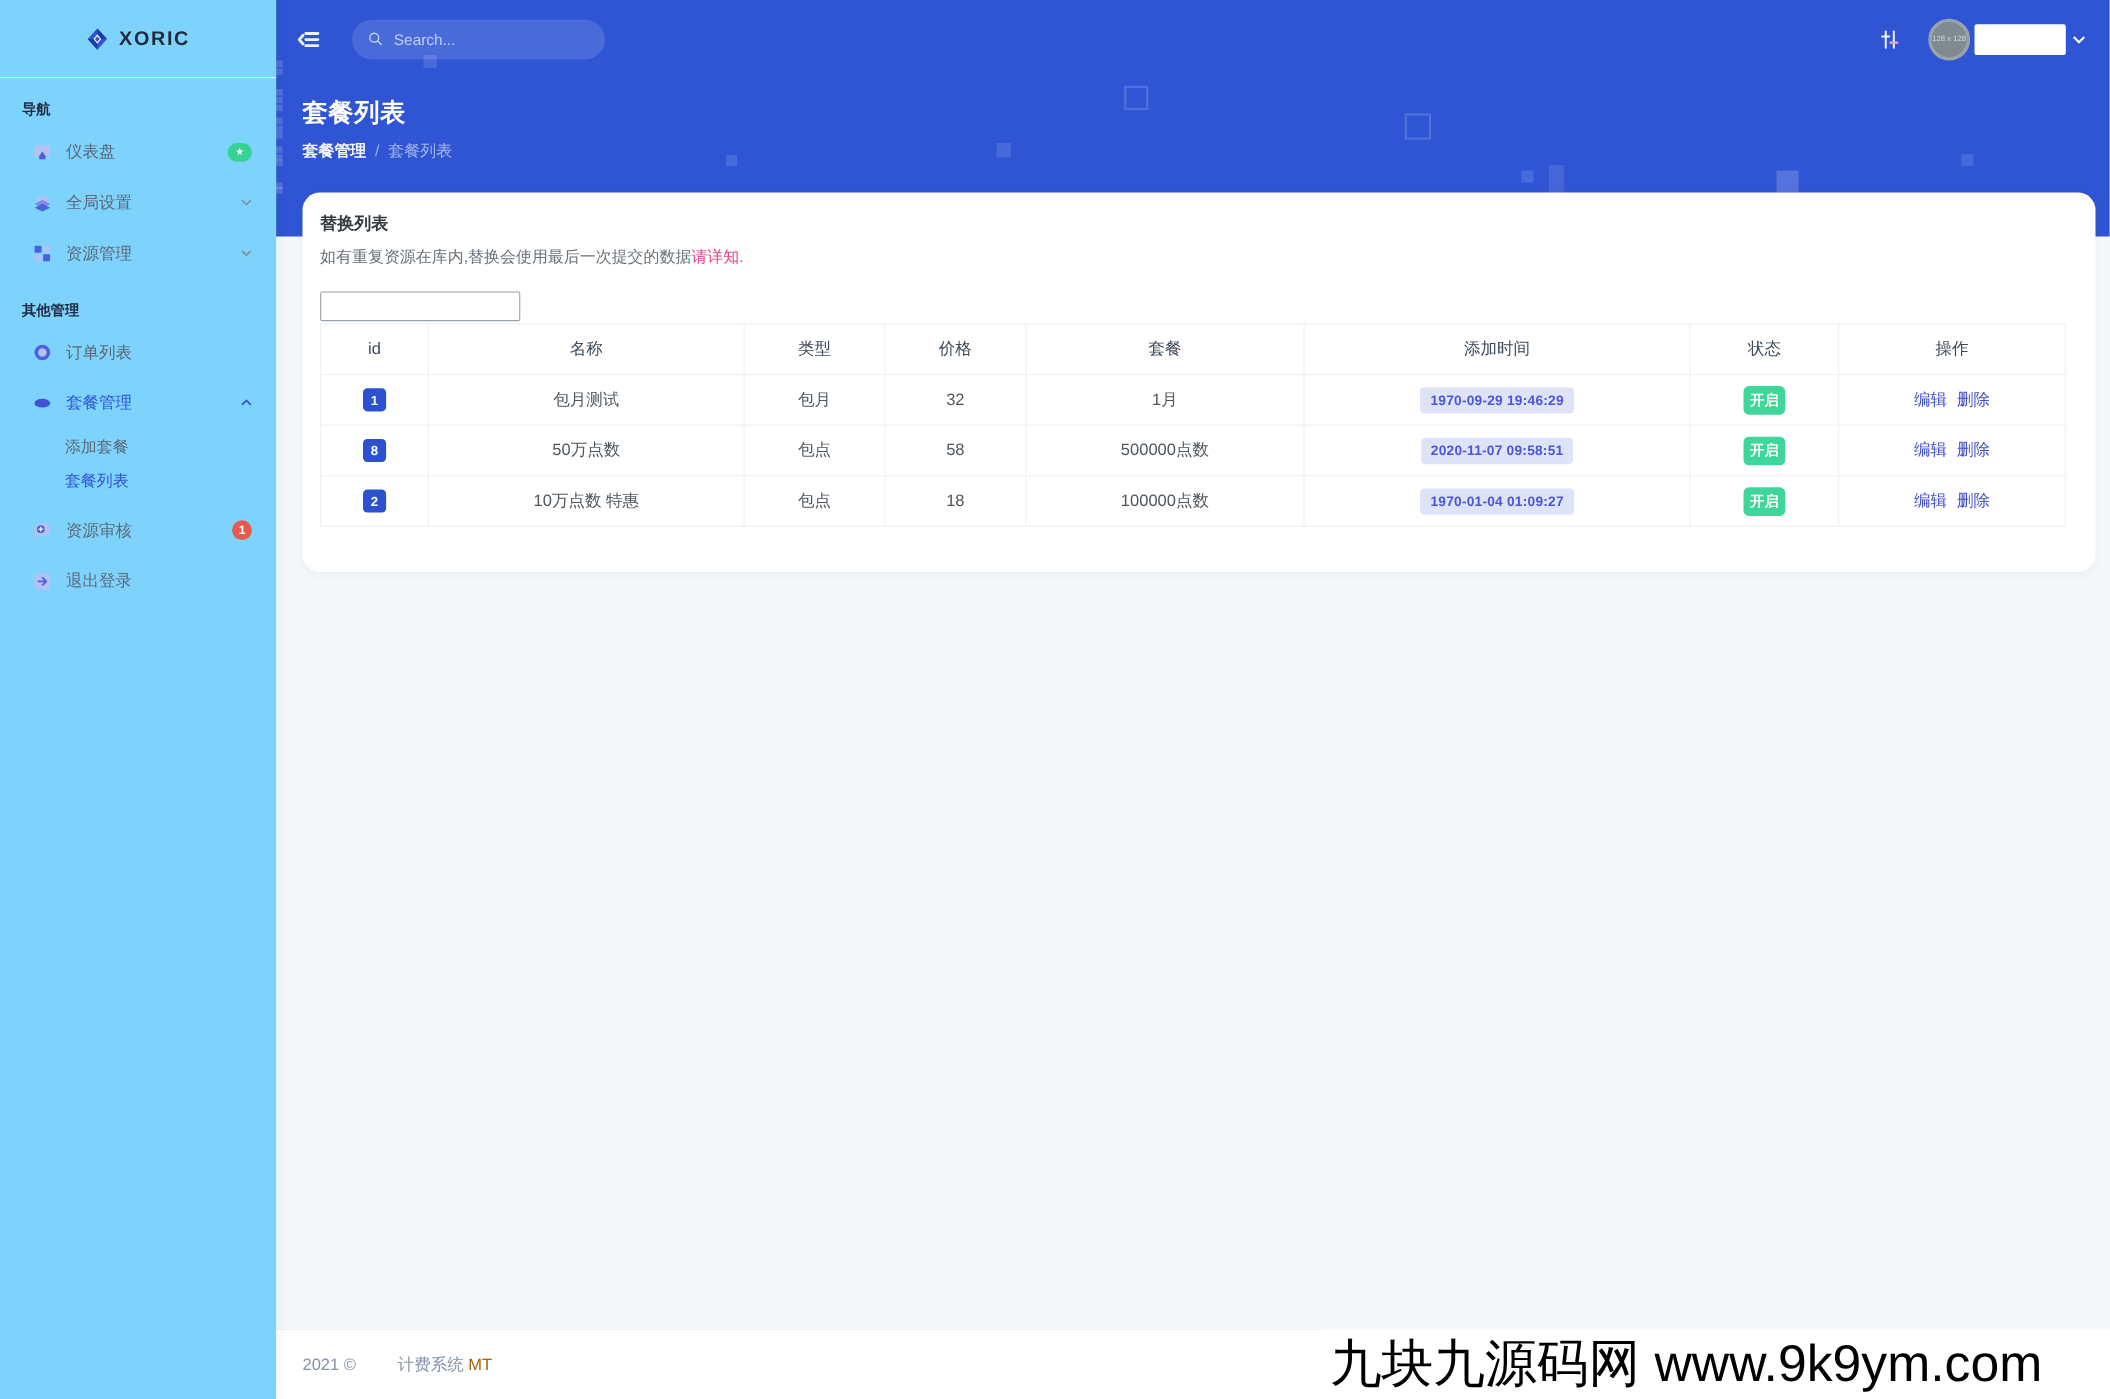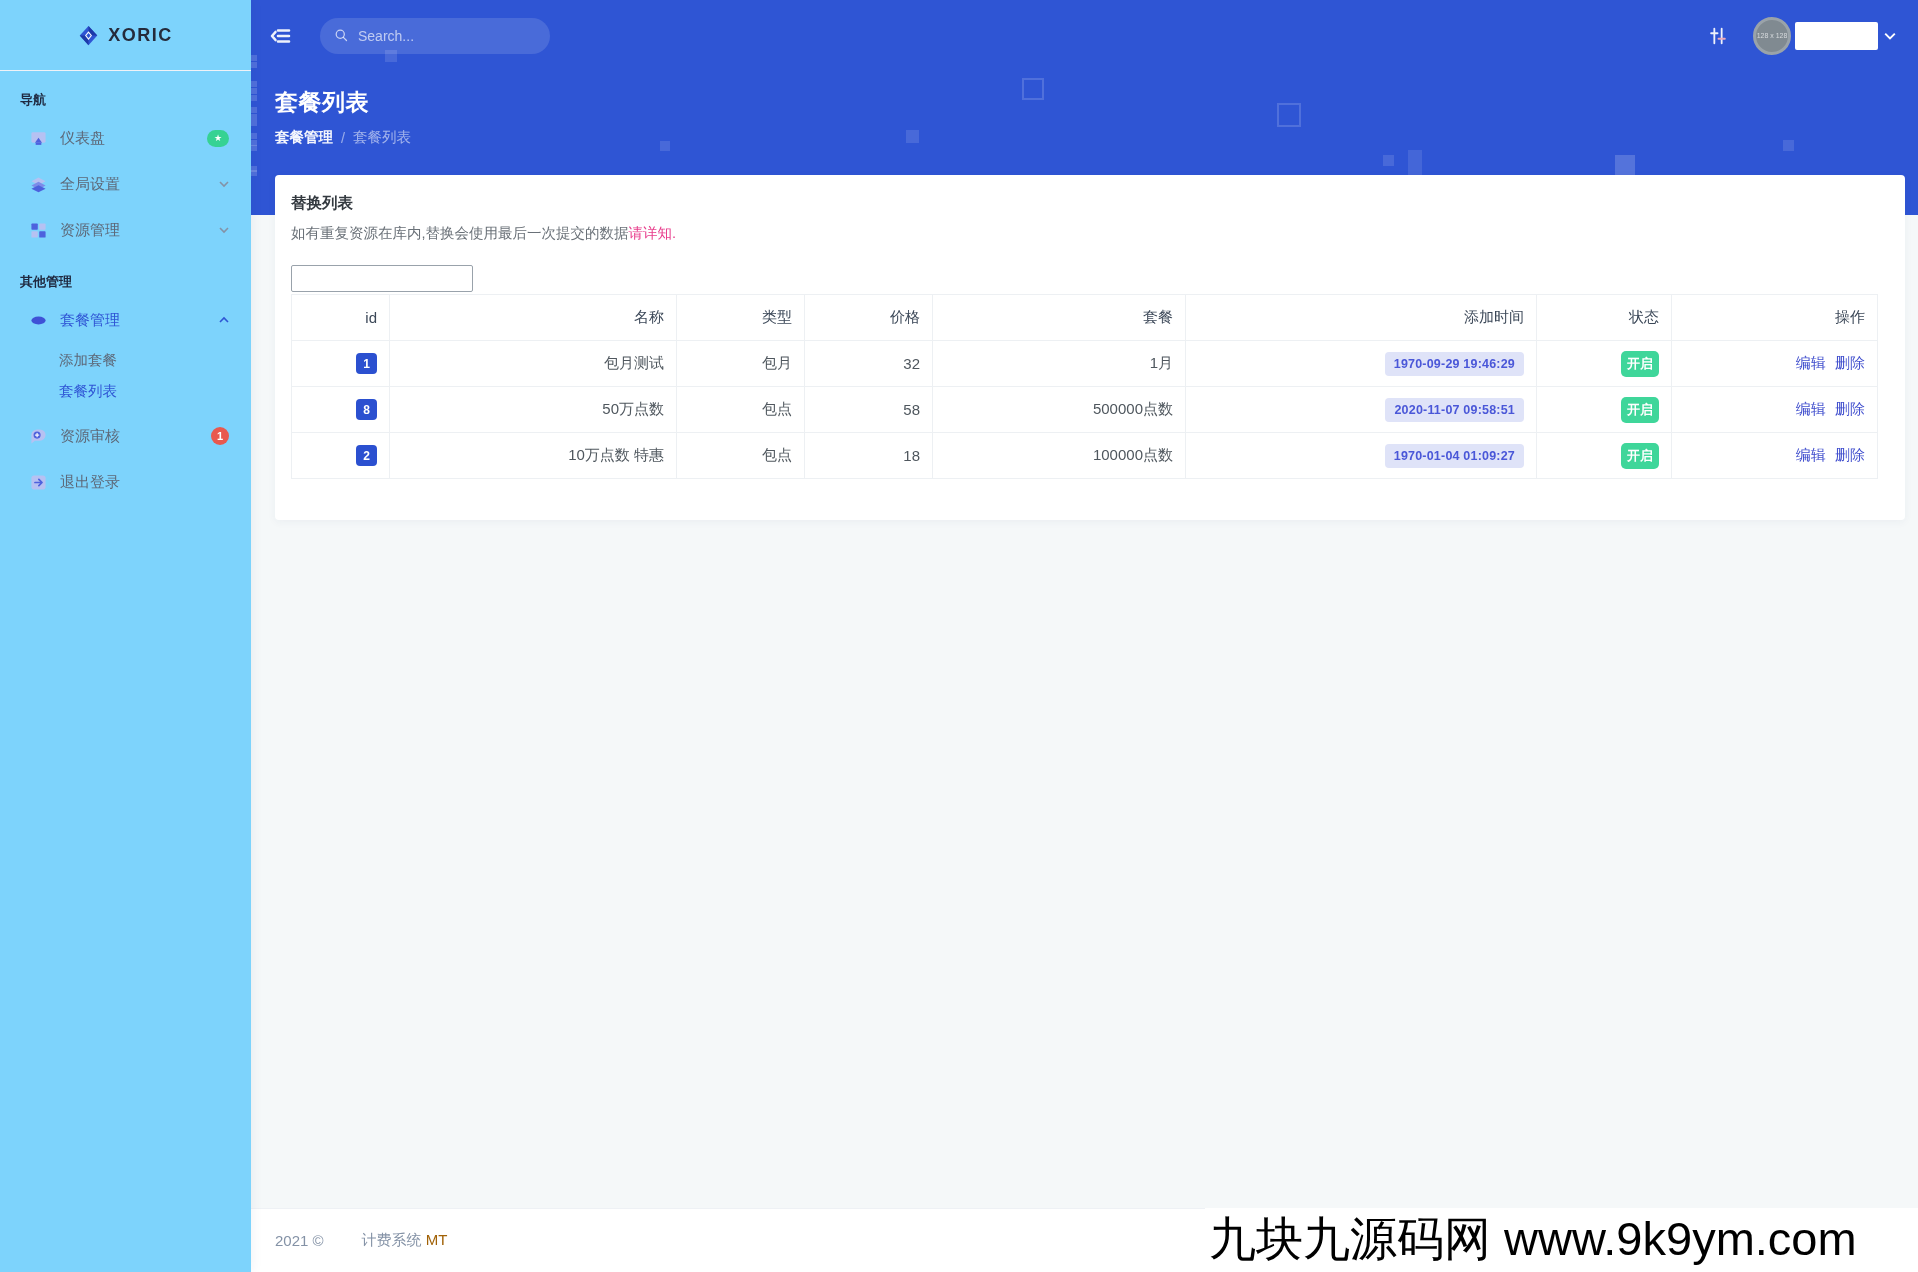--- a/index.html
+++ b/index.html
@@ -50,30 +50,30 @@
   .user-chev { margin-left:6px; display:flex; cursor:pointer; }
 
   .page-head { padding:16px 24px 0 24px; }
   .page-title { font-size:23px; font-weight:bold; color:#fff; letter-spacing:.5px; }
   .breadcrumb { margin-top:10px; font-size:14.5px; display:flex; gap:8px; align-items:center; }
   .bc-parent { color:rgba(255,255,255,.95); font-weight:bold; cursor:pointer; }
   .bc-sep { color:rgba(255,255,255,.5); }
   .bc-current { color:rgba(255,255,255,.55); }
 
   
-  .card { position:relative; margin:28px 13px 0 24px; background:#fff; border-radius:4px;
+  .card { position:relative; margin:28px 13px 0 24px; background:#fff; border-radius:16px;
           box-shadow:0 2px 8px rgba(40,50,90,.05); padding:18px 16px 41px 16px; }
   .card-title { font-size:15.5px; font-weight:bold; color:#343a40; }
   .card-desc { margin-top:10px; font-size:14.5px; color:#6a7178; }
   .card-desc a { color:#e83e8c; text-decoration:none; cursor:pointer; }
   .filter-input { margin-top:22px; width:182px; height:27px; border:1px solid #99a2ab; border-radius:2px;
                   outline:none; padding:0 8px; font-size:13px; color:#495057; display:block; }
 
   table { margin-top:2px; border-collapse:collapse; table-layout:fixed; width:1586px; }
-  th,td { border:1px solid #edf0f3; font-size:15px; text-align:right; padding:0 12px; height:46px; }
+  th,td { border:1px solid #edf0f3; font-size:15px; text-align:center; padding:0 12px; height:46px; }
   th { color:#3c4858; font-weight:500; }
   td { color:#4f575e; }
   .badge-id { display:inline-flex; width:21px; height:21px; border-radius:4px; background:#2b50d0; color:#fff;
               font-size:12px; font-weight:bold; align-items:center; justify-content:center; }
   .chip-time { display:inline-block; background:#dfe3f8; color:#4a57d8; font-size:12.5px; font-weight:bold;
                padding:5px 9px; border-radius:4px; letter-spacing:.2px; }
   .badge-status { display:inline-block; background:#3fd69a; color:#fff; font-size:13px; font-weight:bold;
                   padding:4px 6px; border-radius:5px; }
   .act-link { color:#4250ce; text-decoration:none; cursor:pointer; }
   .act-link + .act-link { margin-left:5px; }
@@ -150,20 +150,29 @@
     <span class="ni-label">资源管理</span>
     <span class="chev">
       <svg width="10" height="10" viewBox="0 0 10 10">
           <polyline points="1,3 5,7 9,3" fill="none" stroke="currentColor" stroke-width="1.6"></polyline>
         </svg>
     </span>
   </div>
 
   <div class="nav-section-title">其他管理</div>
 
+  <div class="nav-item">
+    <span style="display:flex">
+      <svg width="17" height="17" viewBox="0 0 24 24">
+          <circle cx="12" cy="12" r="10" fill="#4d61dd"></circle>
+          <circle cx="12" cy="12" r="5.5" fill="#b6c1f2"></circle>
+        </svg>
+    </span>
+    <span class="ni-label">订单列表</span>
+  </div>
 
 
   <div class="nav-item active">
     <span style="display:flex">
       <svg width="17" height="17" viewBox="0 0 24 24">
           <ellipse cx="12" cy="12" rx="10" ry="5.5" fill="#3f51d6"></ellipse>
         </svg>
     </span>
     <span class="ni-label">套餐管理</span>
     <span class="chev up">

